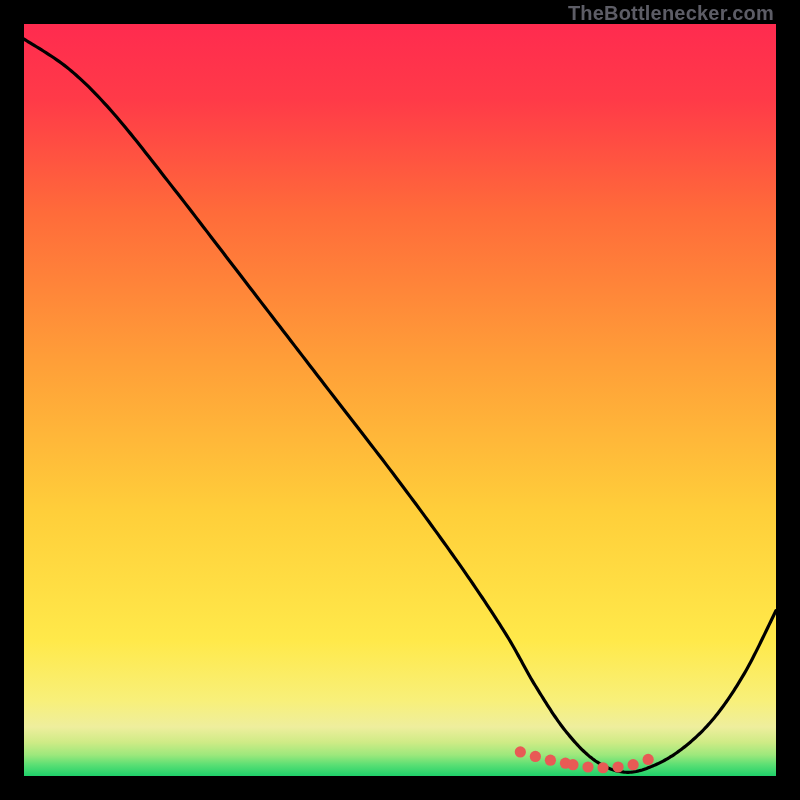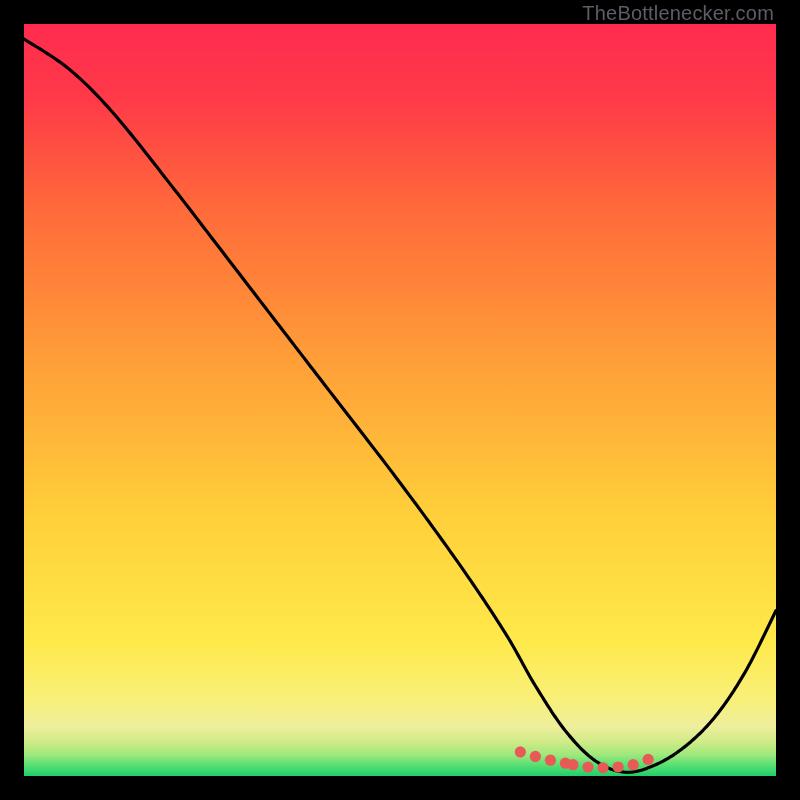--- a/index.html
+++ b/index.html
@@ -26,21 +26,21 @@
     width: 752px;
     height: 752px;
   }
   .watermark {
     position: absolute;
     top: 2px;
     right: 26px;
     color: #5d5d66;
     font-size: 20px;
     letter-spacing: 0.2px;
-    font-weight: 400;
+    font-weight: 700;
     user-select: none;
   }
 </style>
 </head>
 <body>
 
 <div class="frame">
   <div class="plot-wrap">
     <svg id="chart-svg" width="752" height="752" viewBox="0 0 752 752" preserveAspectRatio="none">
       <defs>

